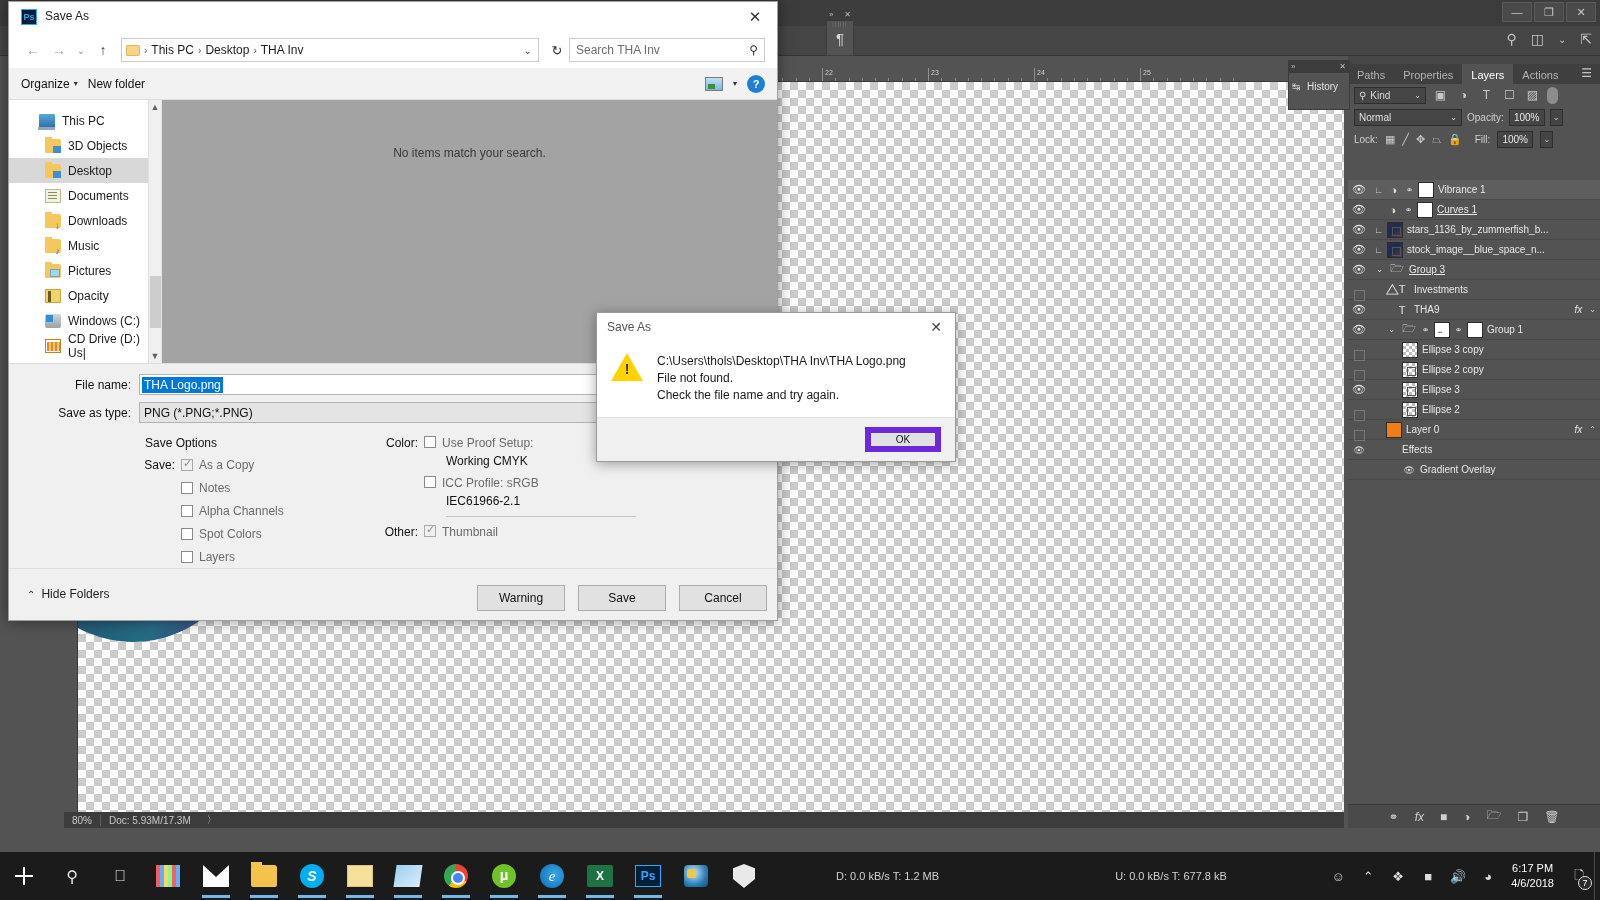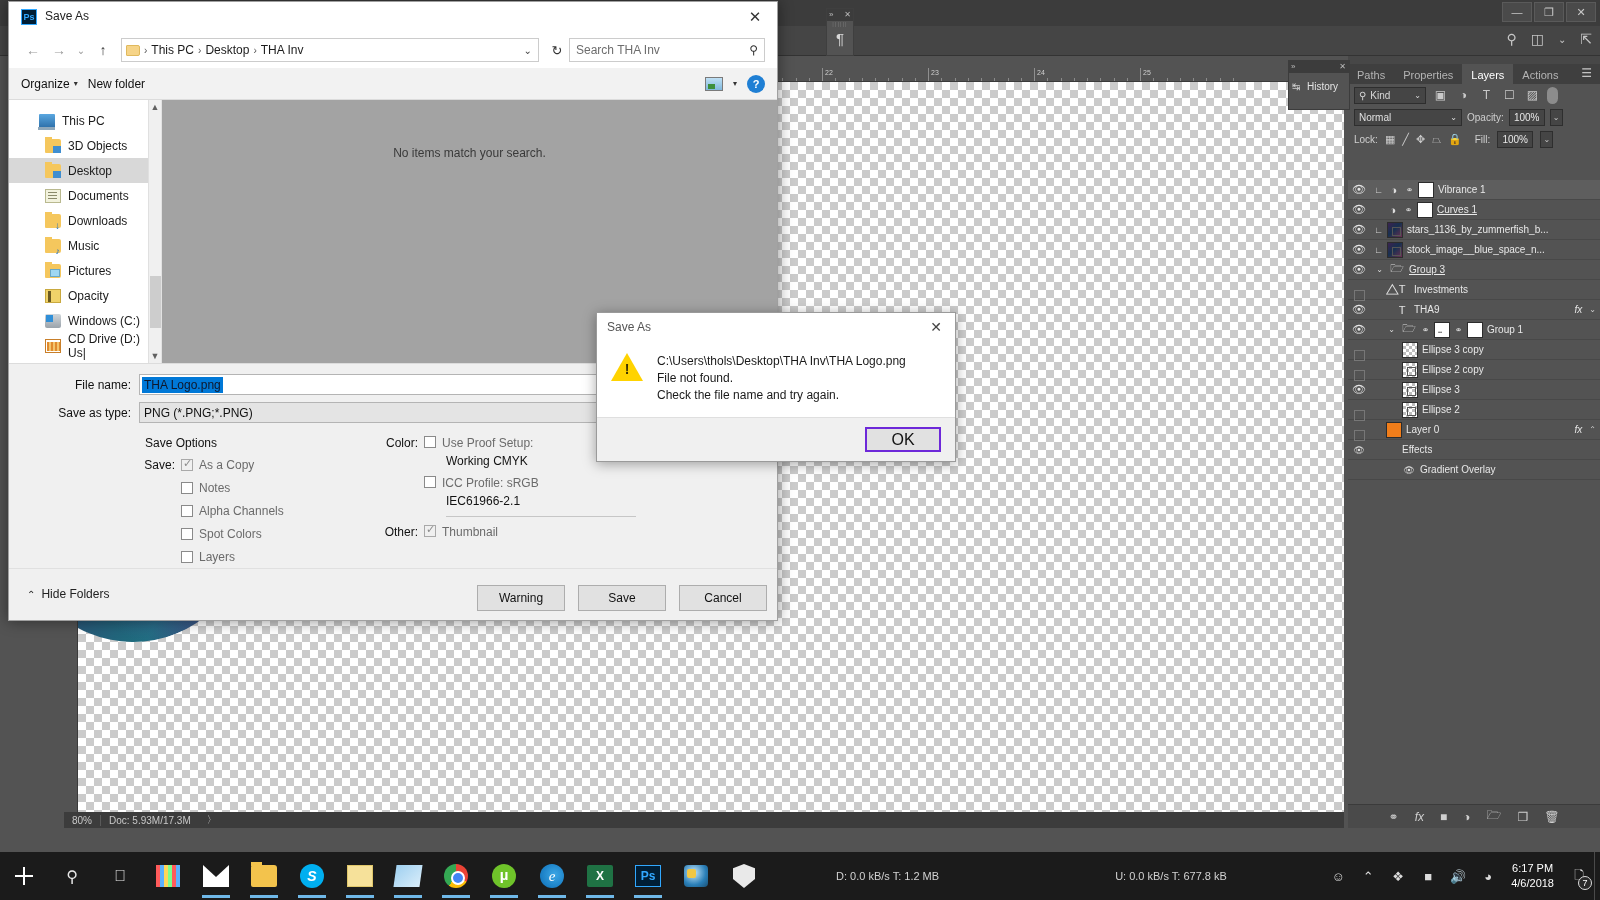--- a/index.html
+++ b/index.html
@@ -254,21 +254,21 @@
   #no-items { position:absolute; left:0; right:0; top:46px; text-align:center; font-size:12px; color:#3a3a3a; }
 
   #sa-fields { background:#f0f0f0; padding:10px 0 0 0; border-top:1px solid #dcdcdc; }
   .field-row { display:flex; align-items:center; margin-bottom:7px; padding-right:12px; }
   .field-label { width:130px; text-align:right; padding-right:8px; font-size:12px; color:#111; }
   .field-input {
     flex:1; height:21px; background:#fff; border:1px solid #b4b4b4;
     font-size:12px; color:#111; display:flex; align-items:center; padding:0 2px;
   }
   .field-input.combo { background:#e4e4e4; border:1px solid #b4b4b4; padding-left:4px; }
-  .sel-text { background:#0078d7; color:#0f172a; padding:1px 2px; }
+  .sel-text { background:#0078d7; color:#ffffff; padding:1px 2px; }
 
   #save-options { padding:6px 0 0 0; display:flex; font-size:12px; color:#111; position:relative; height:150px;gap:7px; }
   #so-left { width:360px; padding-left:130px; }
   #so-title { font-weight:normal; margin-bottom:8px; padding-left:6px; }
   .ck-row { display:flex; align-items:center; gap:6px; margin-bottom:9px; }
   .ck-row .pre { width:36px; text-align:right; font-size:12px; }
   .cbox { width:12px; height:12px; border:1px solid #8a8a8a; background:#fff; display:inline-block; position:relative; flex:0 0 12px;}
   .cbox.checked-dis { background:#f0f0f0; border:1px solid #a9a9a9; }
   .cbox.checked-dis::after { content:'✓'; position:absolute; left:1px; top:-3px; font-size:11px; color:#8c8c8c; }
   .ck-text { color:#111; }
@@ -301,21 +301,21 @@
   #warn-ico { width:32px; height:30px; flex:0 0 32px; position:relative; }
   #warn-ico .tri {
     width:0;height:0;border-left:16px solid transparent;border-right:16px solid transparent;
     border-bottom:28px solid #ffd300;
   }
   #warn-ico .bang { position:absolute; left:0; right:0; top:8px; text-align:center; font-size:14px; font-weight:bold; color:#3a3000; }
   #err-lines { font-size:12px; color:#1a1a1a; line-height:17px; }
   #err-footer { position:absolute; left:0; bottom:0; width:358px; height:44px; background:#f0f0f0; border-top:1px solid #dfdfdf; }
   #err-ok {
     position:absolute; right:14px; top:9px; width:76px; height:25px; background:#e1e1e1;
-    border:2px solid #6d28d9; font-size:16px; color:#111;
+    border:6px solid #6d28d9; font-size:10px; color:#111;
     display:flex; align-items:center; justify-content:center;
   }
 
   
   #taskbar { position:absolute; left:0; bottom:0; width:1600px; height:48px; background:#1b1b1b; display:flex; align-items:center; }
   #tb-start { width:48px; height:48px; display:flex; align-items:center; justify-content:center; }
   #tb-start .wlogo { width:18px; height:18px; background:#fff; display:grid; grid-template-columns:1fr 1fr; grid-template-rows:1fr 1fr; gap:2px; }
   #tb-start .wlogo span { background:#1b1b1b; }
   .tb-icon { width:48px; height:48px; display:flex; align-items:center; justify-content:center; position:relative; color:#e8e8e8; font-size:16px; }
   .tb-icon.pinned::after { content:''; position:absolute; left:10px; bottom:2px; width:28px; height:3px; background:#6fb8e8; }

